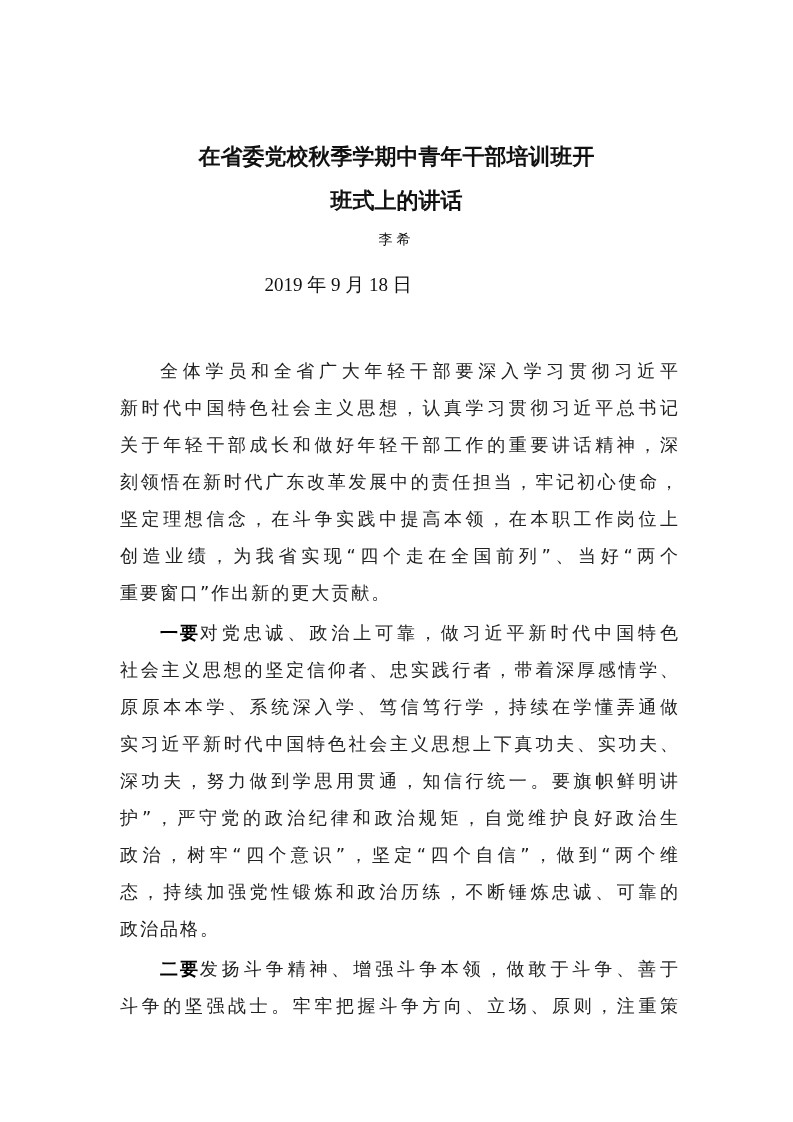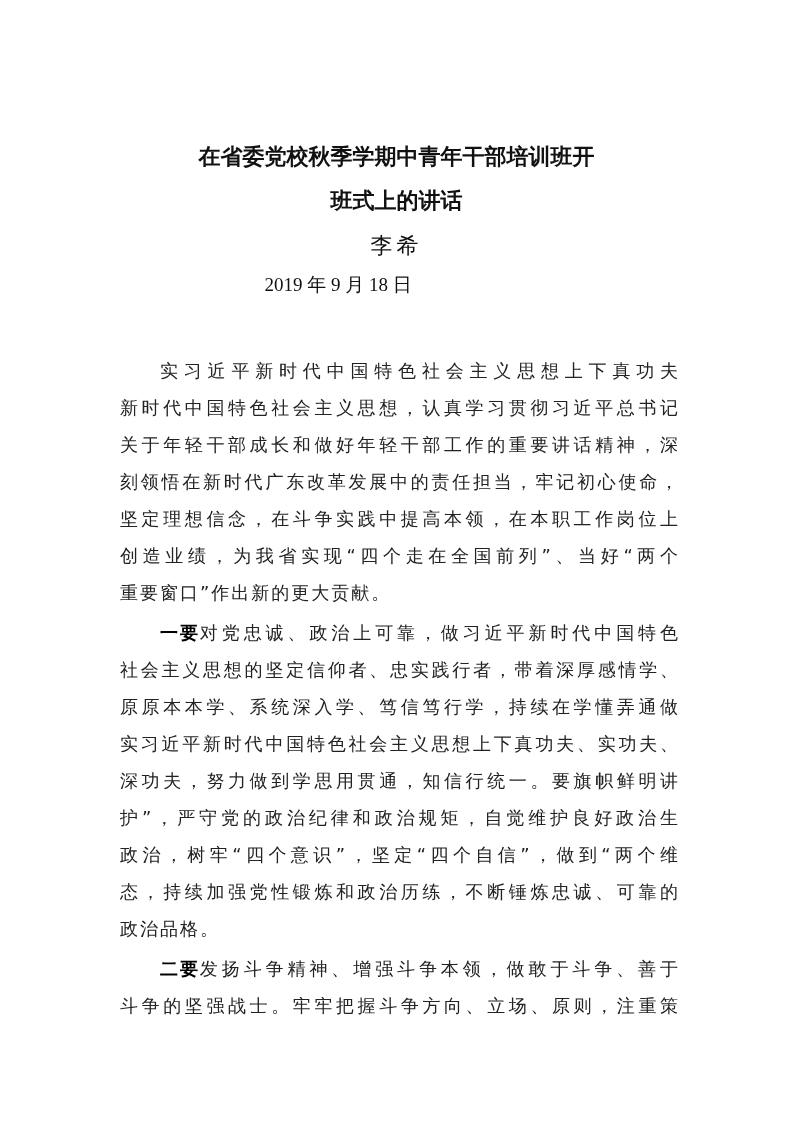--- a/index.html
+++ b/index.html
@@ -7,21 +7,21 @@
     .page { position: absolute; left: 0; top: 0; width: 793px; height: 1122px; }
     .title {
       position: absolute; left: 0; width: 793px; text-align: center;
       font-family: "DejaVu Sans", sans-serif; font-weight: bold;
       font-size: 22px; color: #111; letter-spacing: 0px; margin: 0;
     }
     .title.l1 { top: 142px; }
     .title.l2 { top: 186px; }
     .author {
       position: absolute; top: 231px; left: 0; width: 793px; text-align: center;
-      font-family: "DejaVu Serif", serif; font-size: 22px; letter-spacing: 4px;
+      font-family: "DejaVu Serif", serif; font-size: 14px; letter-spacing: 4px;
     }
     .date {
       position: absolute; top: 272px; left: 0; width: 676px; text-align: center;
       font-family: "Liberation Serif", serif; font-size: 19px;
     }
     .body {
       position: absolute; left: 120px; top: 352px; width: 560px;
       font-family: "DejaVu Sans", sans-serif; font-size: 18px; line-height: 37px;
       color: #222;
     }
@@ -40,21 +40,21 @@
 
 <div class="page">
   <h1 class="title l1">在省委党校秋季学期中青年干部培训班开</h1>
   <h1 class="title l2">班式上的讲话</h1>
   <div class="author">李希</div>
   <div class="date">2019 年 9 月 18 日</div>
 
   <div class="body">
 
     <div>
-      <span class="line indent">实习近平新时代中国特色社会主义思想上下真功夫</span>
+      <span class="line indent">全体学员和全省广大年轻干部要深入学习贯彻习近平</span>
       <span class="line">新时代中国特色社会主义思想，认真学习贯彻习近平总书记</span>
       <span class="line">关于年轻干部成长和做好年轻干部工作的重要讲话精神，深</span>
       <span class="line">刻领悟在新时代广东改革发展中的责任担当，牢记初心使命，</span>
       <span class="line">坚定理想信念，在斗争实践中提高本领，在本职工作岗位上</span>
       <span class="line">创造业绩，为我省实现“四个走在全国前列”、当好“两个</span>
       <span class="line last">重要窗口”作出新的更大贡献。</span>
     </div>
     <div class="para-gap"></div>
 
     <div>

